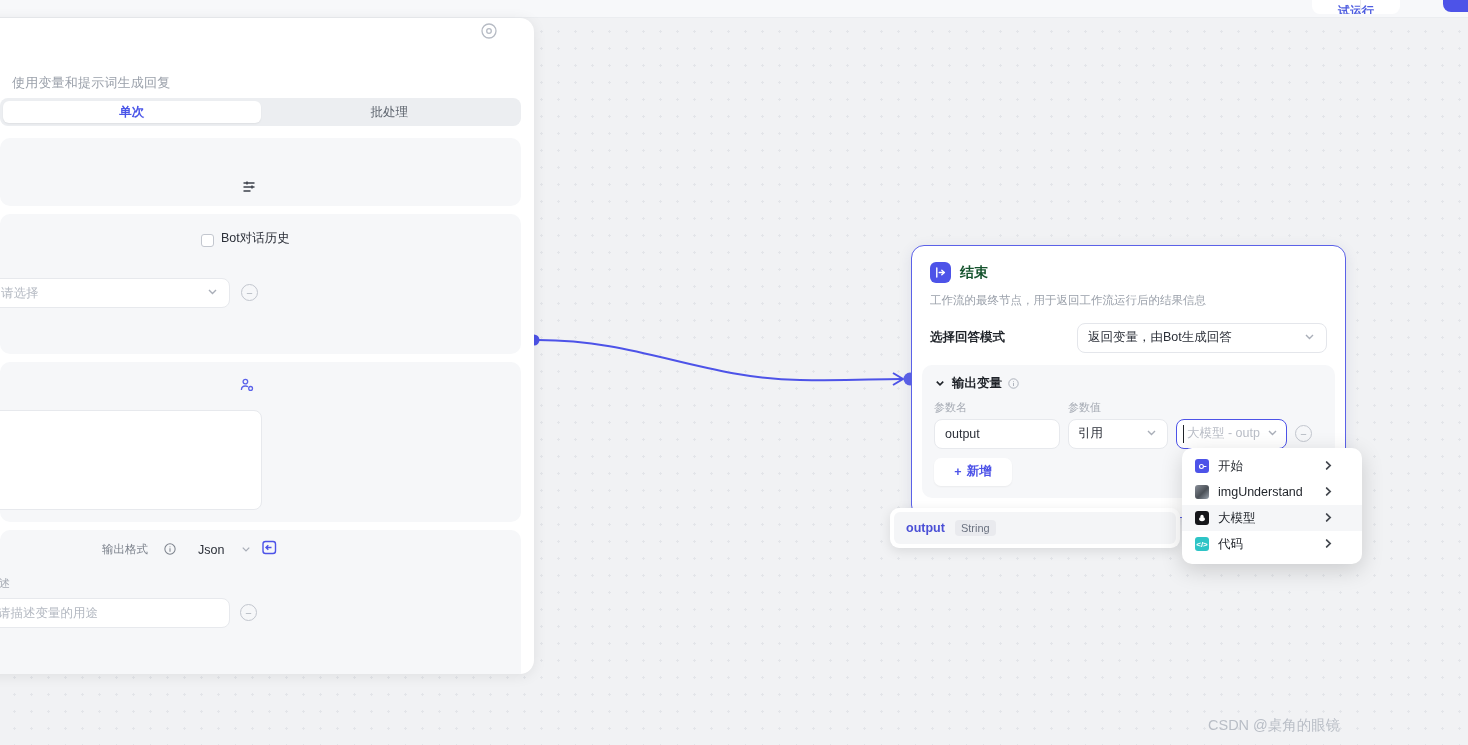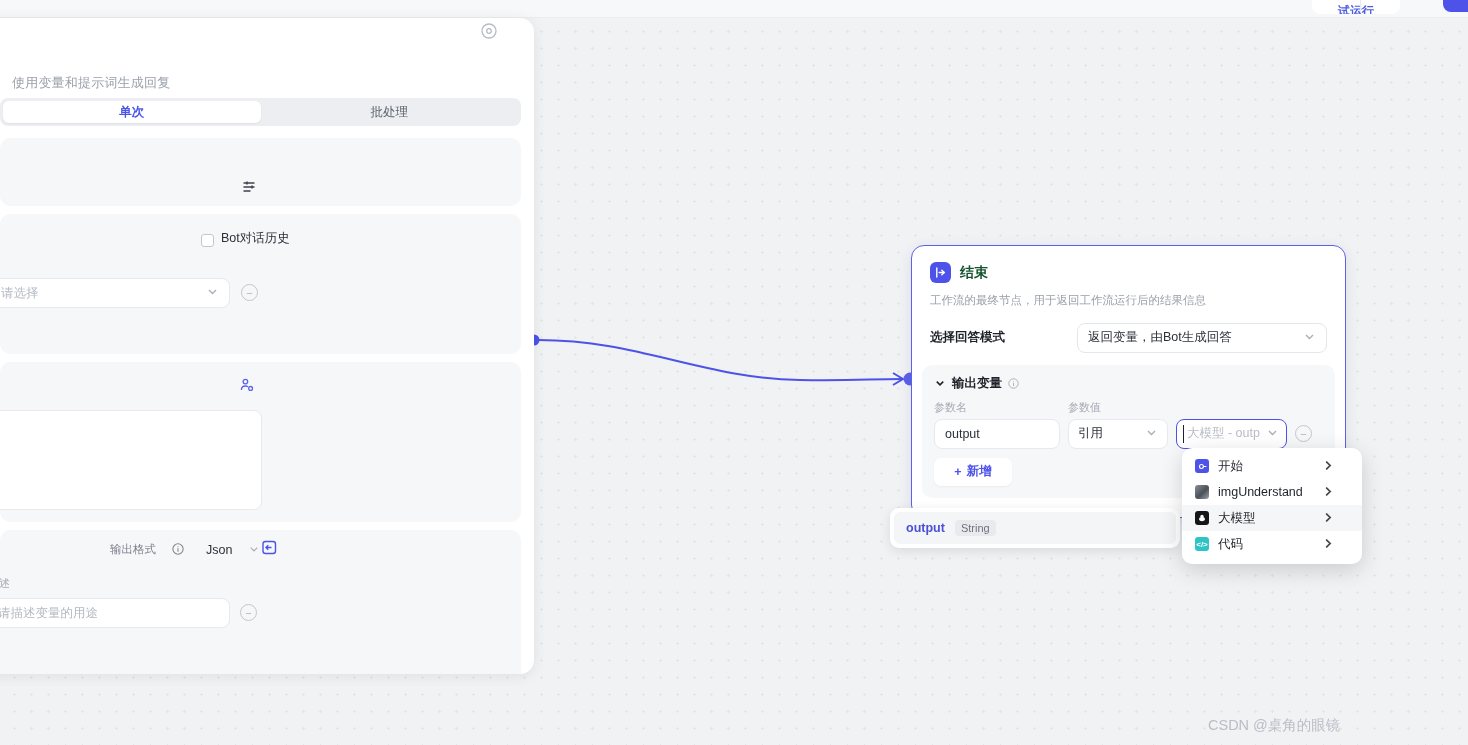--- a/index.html
+++ b/index.html
@@ -115,21 +115,21 @@
   .persona-icon { position:absolute; left:489px; top:359px; color:#5b62ea; }
   .prompt-box {
     position:absolute; left:-250px; top:392px; width:762px; height:100px;
     background:#fff; border:1px solid #e7e9ed; border-radius:8px;
     padding:8px 12px; font-size:13px; color:#2b2f38; line-height:1.5;
   }
 
   
   .card-out { top:512px; height:152px; }
   .out-fmt {
-    position:absolute; left:360px; top:524px;
+    position:absolute; left:352px; top:524px;
     display:flex; align-items:center; gap:16px;
     font-size:11.5px; color:#7c828c;
   }
   .out-fmt .json { color:#2b2f38; font-size:12.5px; margin-left:6px; }
   .out-export { position:absolute; left:511px; top:521px; color:#4d53e8; }
 
   
   .edge { position:absolute; left:0; top:0; width:1468px; height:745px; pointer-events:none; }
 
   

